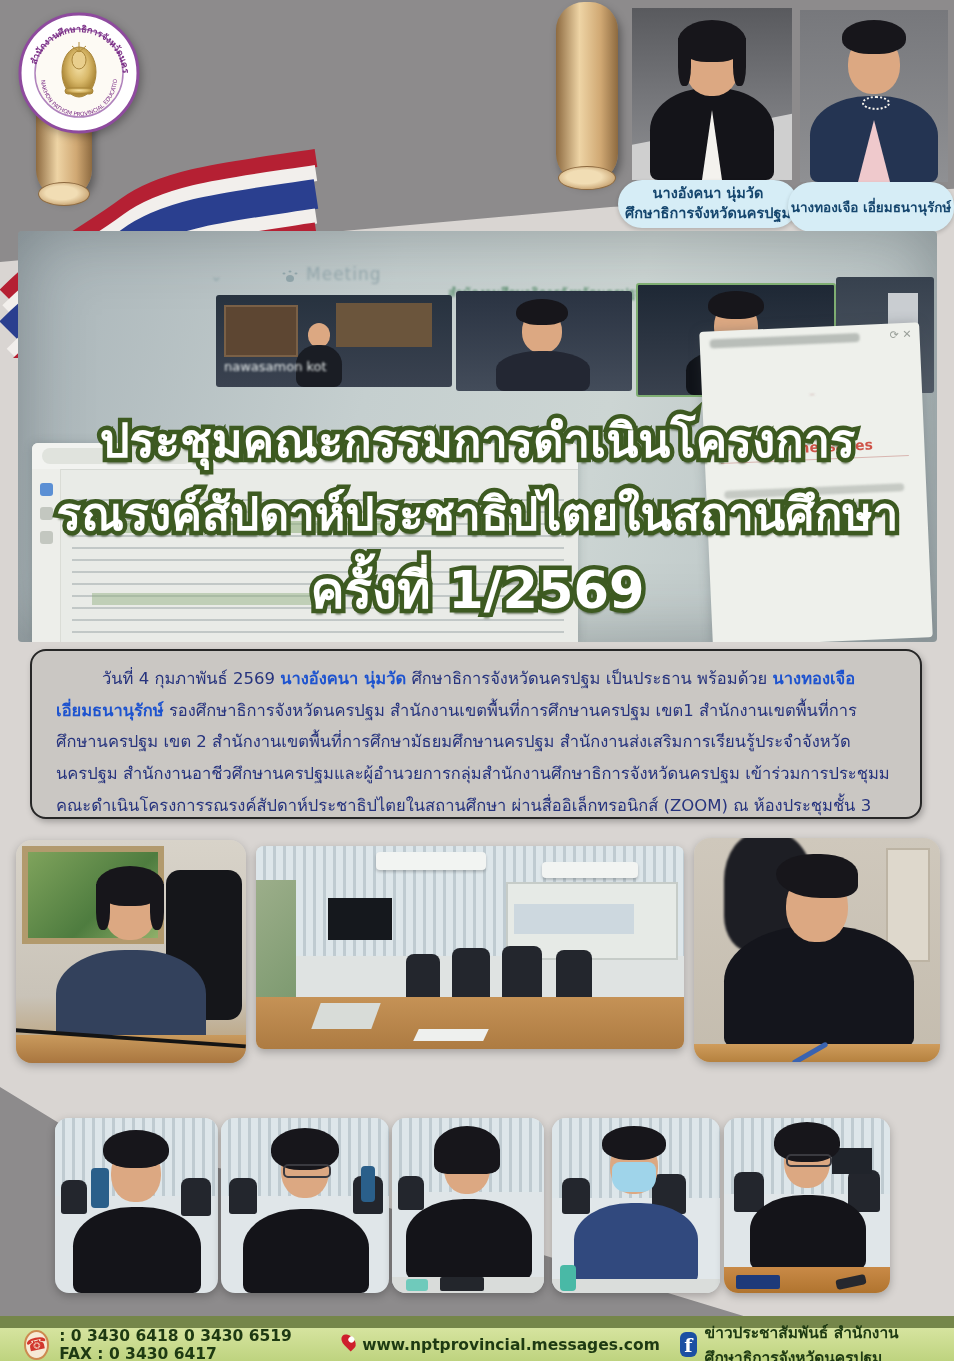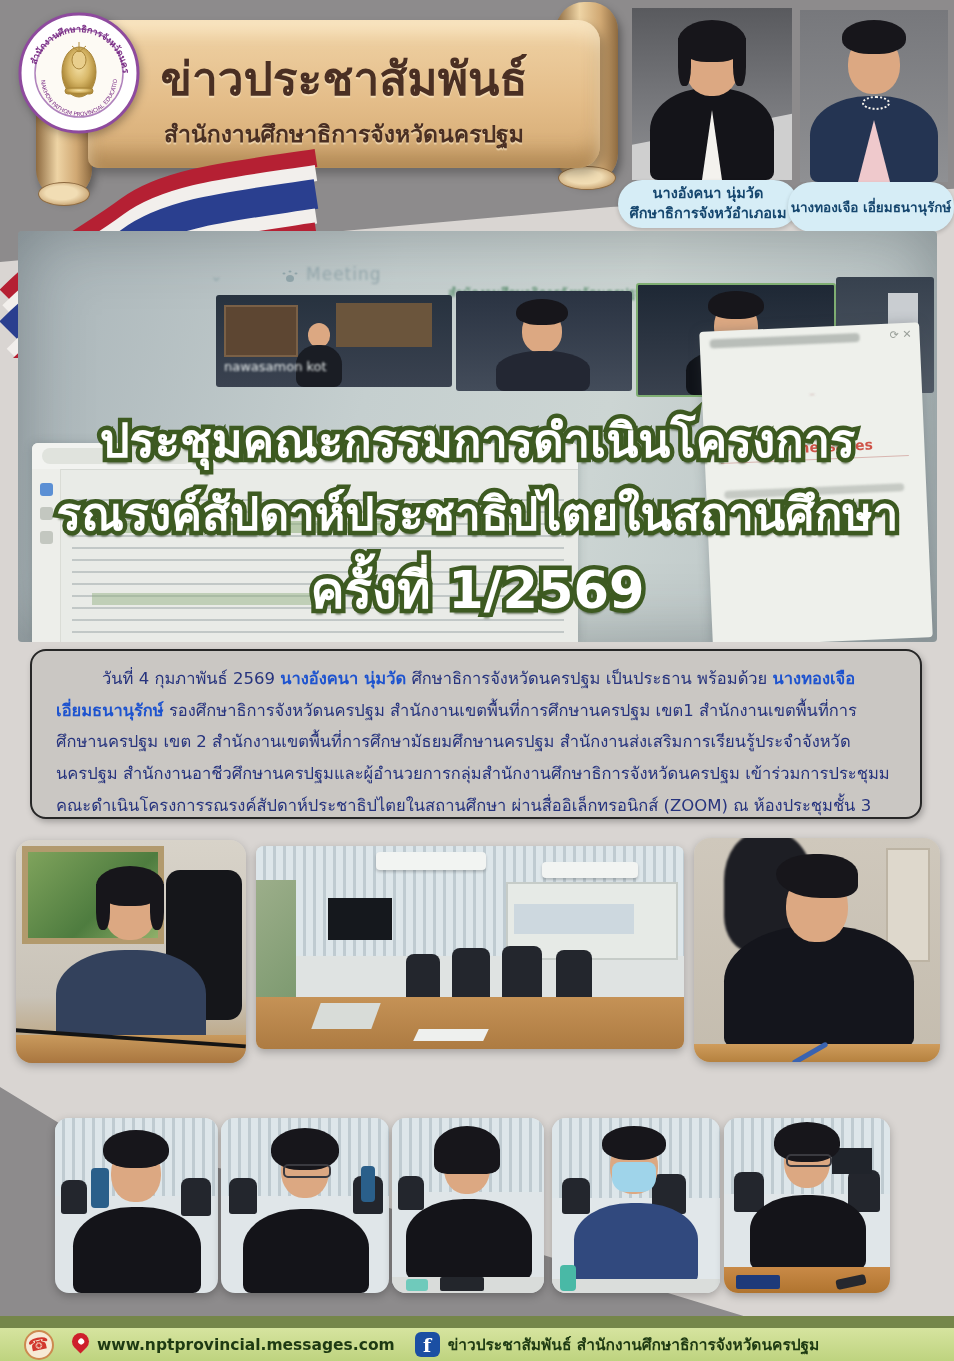--- a/index.html
+++ b/index.html
@@ -90,24 +90,20 @@
 <div id="poster">
 
   <div class="bg-gray-top"></div>
   <div class="bg-gray-bottom"></div>
 
   <div class="scroll-roll" style="left:36px;top:28px;width:56px;height:170px;">
     <div class="roll-end" style="bottom:-8px;"></div>
   </div>
   <div class="scroll-roll" style="left:556px;top:2px;width:62px;height:180px;">
     <div class="roll-end" style="bottom:-8px;"></div>
-  </div>
-  <div class="scroll-band">
-    <div class="mast-title" style="top:22px;font-size:46px;">ข่าวประชาสัมพันธ์</div>
-    <div class="mast-title" style="top:96px;font-size:23px;">สำนักงานศึกษาธิการจังหวัดนครปฐม</div>
   </div>
 
   <svg id="logo" viewBox="0 0 122 122">
     <circle cx="61" cy="61" r="59" fill="#ffffff" stroke="#8e4a9e" stroke-width="3"></circle>
     <circle cx="61" cy="61" r="44" fill="#fdfaf4" stroke="#b083bd" stroke-width="1.5"></circle>
     <defs>
       <path id="arcTop" d="M 17 64 A 44 44 0 1 1 105 64"></path>
       <path id="arcBot" d="M 23 66 A 38 38 0 0 0 99 66"></path>
       <radialGradient id="goldg" cx="50%" cy="40%">
         <stop offset="0%" stop-color="#f3dfa4"></stop>
@@ -143,21 +139,21 @@
     <div class="abs" style="left:-20px;bottom:0;width:200px;height:70px;background:#cfcfcf;clip-path:polygon(0 55%,100% 0,100% 100%,0 100%);"></div>
     <div class="torso" style="left:18px;bottom:0;width:124px;height:92px;"></div>
     <div class="abs" style="left:70px;bottom:0;width:20px;height:70px;background:#f4f2ee;clip-path:polygon(50% 0,0 100%,100% 100%);"></div>
     <div class="head" style="left:53px;top:26px;width:54px;height:62px;"></div>
     <div class="hair" style="left:46px;top:12px;width:68px;height:42px;"></div>
     <div class="hair" style="left:46px;top:30px;width:13px;height:48px;border-radius:0 0 40% 40%;"></div>
     <div class="hair" style="left:101px;top:30px;width:13px;height:48px;border-radius:0 0 40% 40%;"></div>
   </div>
   <div class="caption-pill" style="left:618px;top:180px;width:180px;height:48px;font-size:14.5px;">
     <span>นางอังคนา นุ่มวัด</span>
-    <span>ศึกษาธิการจังหวัอำเภอเม</span>
+    <span>ศึกษาธิการจังหวัดนครปฐม</span>
   </div>
 
   <div class="portrait" style="left:800px;top:10px;width:148px;height:172px;background:linear-gradient(180deg,#77787c,#8f9093);">
     <div class="torso" style="left:10px;bottom:0;width:128px;height:86px;background:#243452;"></div>
     <div class="abs" style="left:58px;bottom:0;width:32px;height:62px;background:#efc9cc;clip-path:polygon(50% 0,0 100%,100% 100%);"></div>
     <div class="head" style="left:48px;top:24px;width:52px;height:60px;"></div>
     <div class="hair" style="left:42px;top:10px;width:64px;height:34px;"></div>
     <div class="abs" style="left:62px;top:86px;width:24px;height:10px;border-radius:50%;border:2px dotted #f5f2ec;"></div>
   </div>
   <div class="caption-pill" style="left:788px;top:182px;width:166px;height:50px;font-size:13.5px;">
@@ -328,19 +324,20 @@
     <div class="tablewood" style="height:26px;background:linear-gradient(180deg,#c98a47,#b0742f);"></div>
     <div class="abs" style="left:12px;bottom:4px;width:44px;height:14px;background:#1d3a7a;border-radius:2px;"></div>
     <div class="abs" style="left:112px;bottom:6px;width:30px;height:10px;background:#26282e;border-radius:3px;transform:rotate(-12deg);"></div>
   </div>
 
   <div id="footer-strip"></div>
   <div id="footer-bar">
     <span class="phone-badge">
         <span class="phone-glyph">☎</span>
       </span>
+    <span style="margin-left:10px;">: 0 3430 6418  0 3430 6519   FAX : 0 3430 6417</span>
     <span class="pin"></span>
     <span>www.nptprovincial.messages.com</span>
     <span class="fb-badge">f</span>
     <span>ข่าวประชาสัมพันธ์ สำนักงานศึกษาธิการจังหวัดนครปฐม</span>
   </div>
 
 </div>
 
 </body></html>

